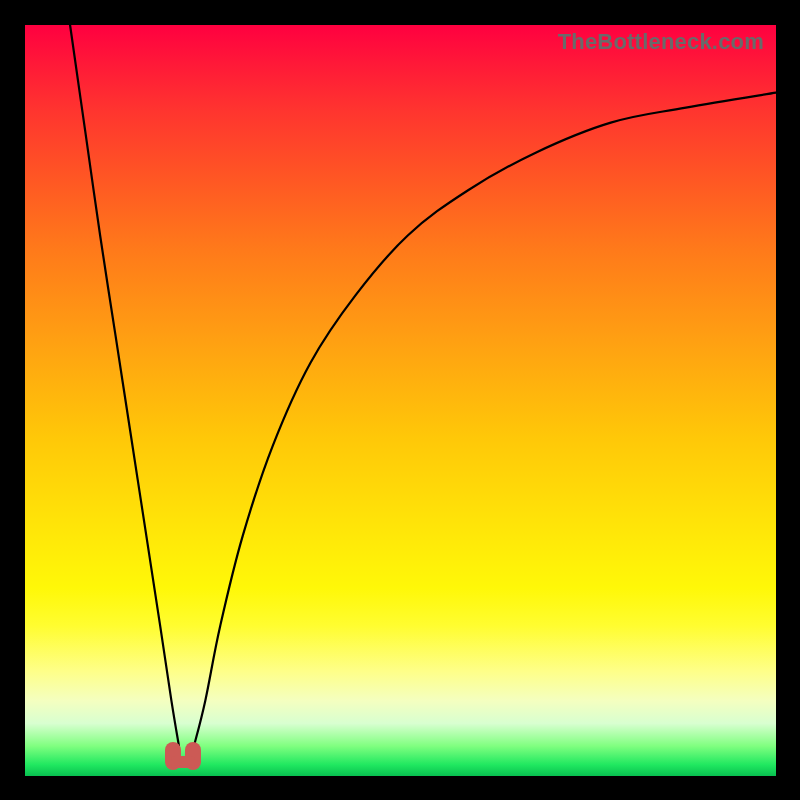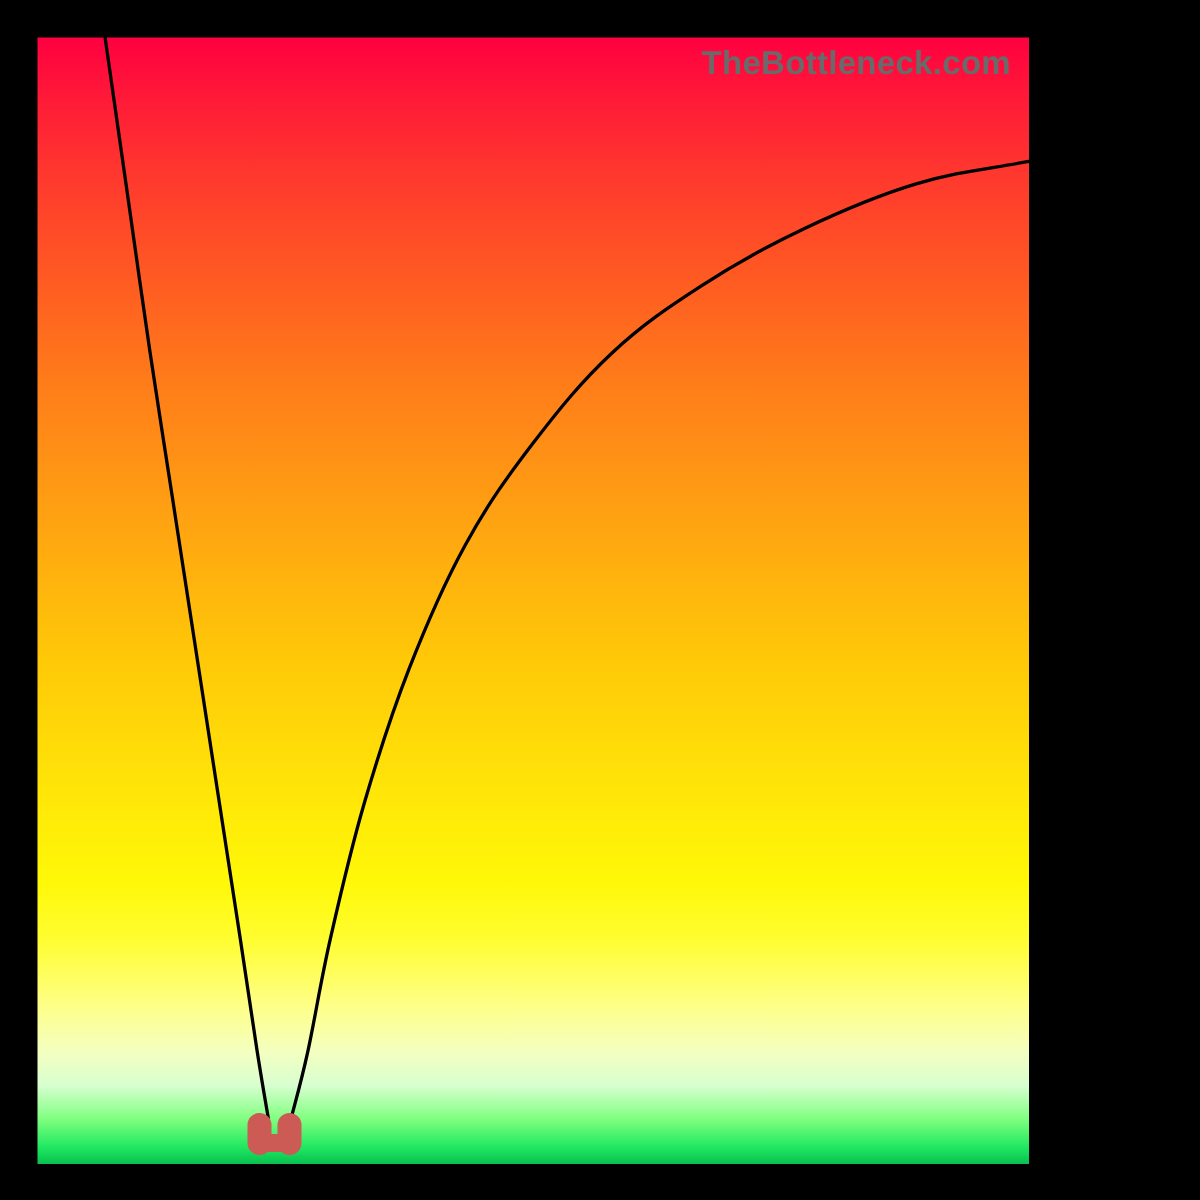--- a/index.html
+++ b/index.html
@@ -7,21 +7,21 @@
   .frame {
     position: relative;
     width: 800px;
     height: 800px;
     background: #000;
   }
   .plot-area {
     position: absolute;
     left: 25px;
     top: 25px;
-    width: 661px;
+    width: 751px;
     height: 751px;
     background: linear-gradient(
       to bottom,
       #ff0040 0%,
       #ff1838 5%,
       #ff372e 12%,
       #ff5524 20%,
       #ff7a1a 30%,
       #ffa012 42%,
       #ffc808 55%,

